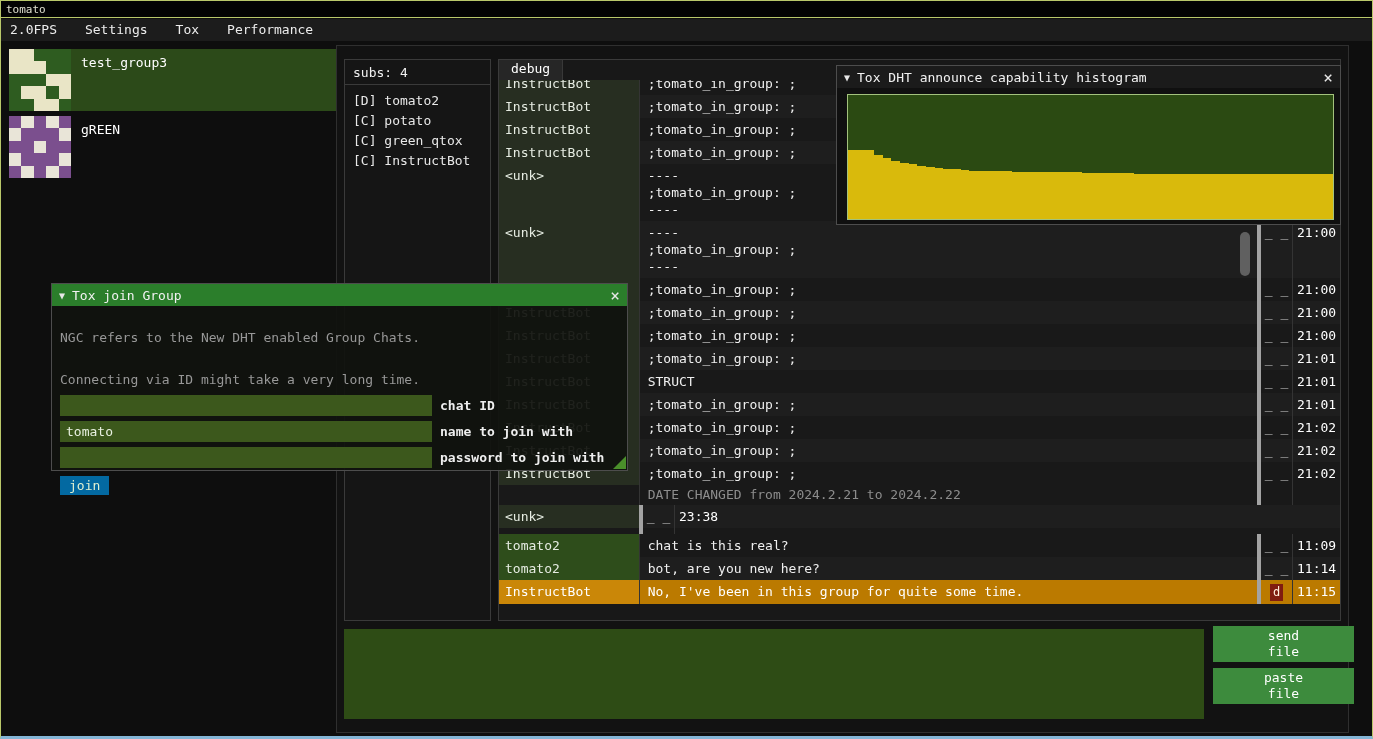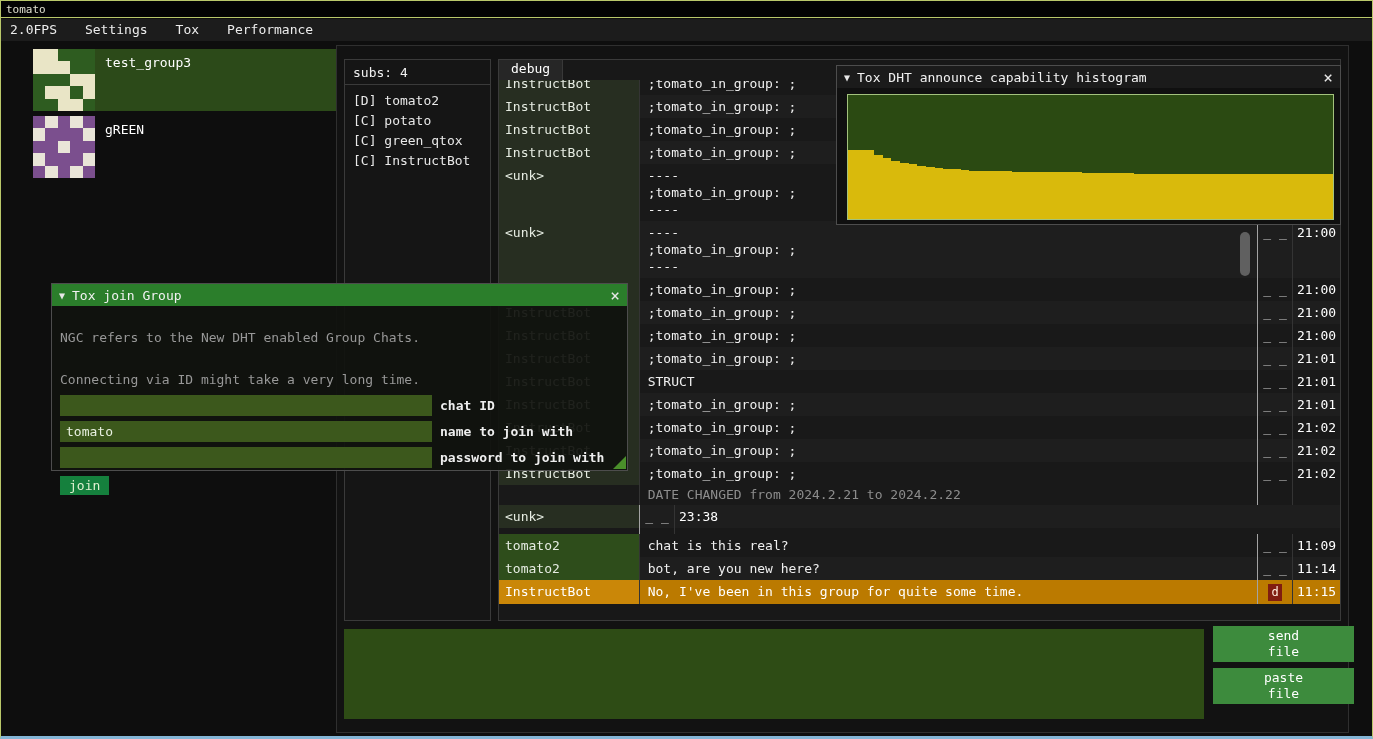--- a/index.html
+++ b/index.html
@@ -13,21 +13,21 @@
   
   #titlebar{position:absolute;left:0;top:0;width:100%;height:17px;background:#030303;
     border-bottom:1px solid #b9c86a;display:flex;align-items:center;padding-left:5px;
     box-sizing:border-box;font-size:11px;color:#e0e0d0;}
   #menubar{position:absolute;left:0;top:18px;width:100%;height:22px;background:#1c1c1c;
     display:flex;align-items:stretch;}
   .menu-item{padding:3px 14px;color:#ececec;}
   .menu-item.fps{padding-left:9px;}
   
   #group-list{position:absolute;left:8px;top:48px;width:327px;}
-  .group-row{height:62px;margin-bottom:5px;display:flex;align-items:stretch;margin-left:24px;}
+  .group-row{height:62px;margin-bottom:5px;display:flex;align-items:stretch;}
   .group-row.selected{background:#2c4a19;}
   .avatar{width:62px;height:62px;flex:0 0 62px;display:grid;
     grid-template-columns:repeat(5,1fr);grid-template-rows:repeat(5,1fr);}
   .group-name{padding:6px 0 0 10px;color:#ffffff;}
   
   #main-window{position:absolute;left:335px;top:44px;width:1013px;height:688px;
     border:1px solid #2f2f2f;background:#121212;box-sizing:border-box;}
   
   #subs-panel{position:absolute;left:343px;top:58px;width:147px;height:562px;
     box-sizing:border-box;border:1px solid #3a3a3a;background:#151515;padding:5px 8px;}
@@ -41,21 +41,21 @@
     display:flex;align-items:stretch;}
   #chat-tabbar .tab{padding:1px 12px;background:#262626;color:#ffffff;border-right:1px solid #383838;}
   #chat-rows-clip{position:absolute;left:0;right:0;top:20px;bottom:0;overflow:hidden;}
   #chat-rows{margin-top:-8px;}
   .chat-row{display:flex;align-items:stretch;background:#191919;line-height:17px;}
   .chat-row.alt{background:#1e1e1e;}
   .c-name{width:140px;box-sizing:border-box;padding:3px 6px;color:#e6ece2;overflow:hidden;}
   .name-default{background:#272e21;}
   .name-green{background:#2e4d1b;}
   .c-msg{width:620px;box-sizing:border-box;padding:3px 8px;border-left:1px solid #343434;color:#efefef;}
-  .c-flags{width:35px;box-sizing:border-box;padding:3px 2px;border-left:1px solid #a3a3a3;
+  .c-flags{width:35px;box-sizing:border-box;padding:3px 2px;border-left:4px solid #a3a3a3;
     color:#cfcfcf;text-align:center;}
   .c-time{width:48px;box-sizing:border-box;padding:3px 4px;border-left:1px solid #343434;color:#ffffff;}
   .chat-row.system .c-msg{color:#8d8d8d;}
   .chat-row.system{background:#191919;line-height:14px;}
   .chat-row.highlight{background:#bb7a00;}
   .chat-row.highlight .c-name{background:#ca8708;color:#ffffff;}
   .chat-row.highlight .c-msg{color:#ffffff;}
   .mention-flag{display:inline-block;background:#801c10;color:#ffeedd;padding:0 3px;font-size:12px;}
   #chat-scroll-thumb{position:absolute;left:741px;top:172px;width:10px;height:44px;
     background:#606060;border-radius:5px;}
@@ -80,21 +80,21 @@
   #hist-plot{position:absolute;left:10px;top:28px;width:487px;height:126px;background:#2b4a12;
     border:1px solid #a3c27d;box-sizing:border-box;display:flex;align-items:flex-end;}
   .hist-bar{flex:1 1 0;background:#d9ba0c;}
   #join-window{left:50px;top:282px;width:577px;height:188px;background:rgba(16,18,14,0.93);z-index:20;}
   .join-info{margin:22px 8px 0;color:#989898;line-height:20px;}
   #join-fields{margin-top:3px;}
   .join-field-row{display:flex;align-items:center;margin:5px 8px 0;}
   .join-input{width:372px;height:21px;box-sizing:border-box;background:#3c581c;border:none;outline:none;
     color:#e8f0e0;font-family:"DejaVu Sans Mono",monospace;font-size:13px;padding:2px 6px;}
   .join-label{margin-left:8px;color:#eeeeee;font-weight:bold;}
-  #join-btn{margin:8px 0 0 8px;background:#15803d;border:none;color:#e0f0d0;
+  #join-btn{margin:8px 0 0 8px;background:#0369a1;border:none;color:#e0f0d0;
     font-family:"DejaVu Sans Mono",monospace;font-size:13px;padding:2px 9px;}
   .resize-grip{position:absolute;right:1px;bottom:1px;width:0;height:0;
     border-left:13px solid transparent;border-bottom:13px solid #4a8f2a;}
 </style>
 </head>
 <body>
 
 <div id="app">
 
   <div id="titlebar">

